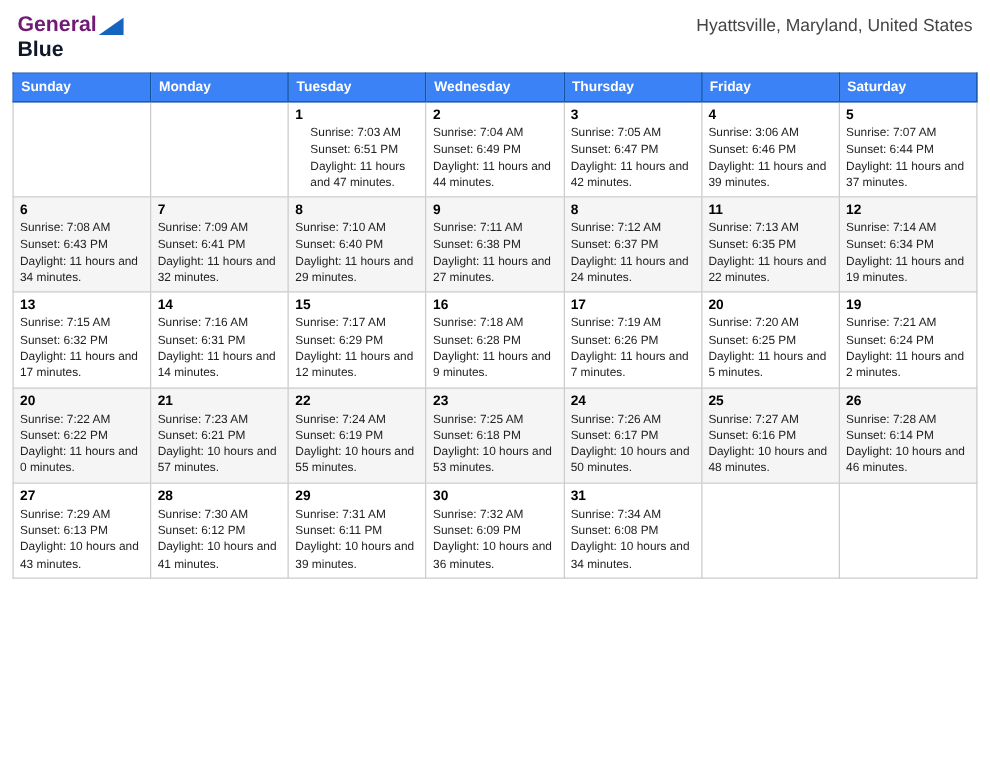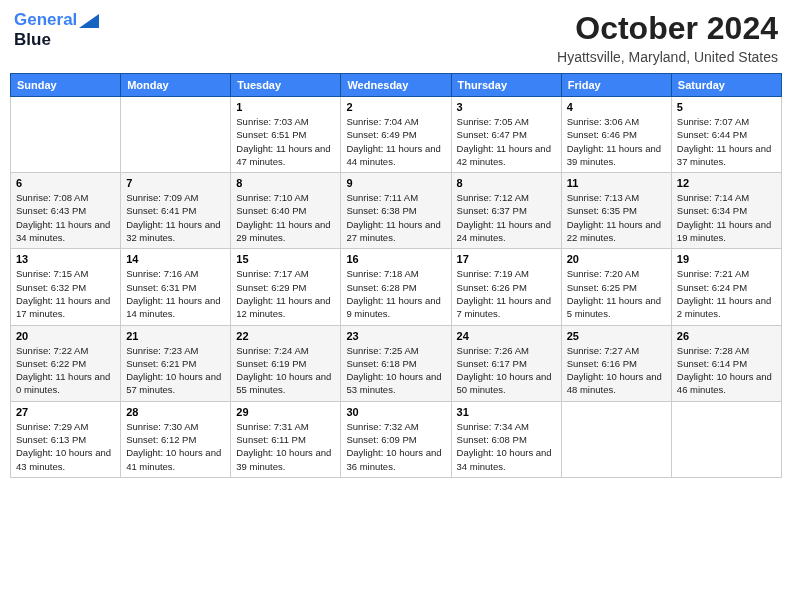--- a/index.html
+++ b/index.html
@@ -80,33 +80,32 @@
     }
   </style>
 </head>
 <body>
 
 <div class="header">
   <div class="logo">
     <div class="logo-row">
       <div>
         <div class="logo-row">
-          <span style="font-size:17px;font-weight:bold;color:#3b82f6;">General</span>
+          <span style="font-size:17px;font-weight:bold;color:#701a75;">General</span>
           <svg width="20" height="14" viewBox="0 0 20 14" style="margin-left:2px;margin-top:2px;">
             <polygon points="0,14 20,0 20,14" fill="#1565c0"></polygon>
           </svg>
         </div>
         <div>
           <span style="font-size:17px;font-weight:bold;color:#0f172a;text-align:right;">Blue</span>
         </div>
       </div>
     </div>
   </div>
   <div class="title-section">
-    <div class="month-title">October 2024</div>
     <div class="location-title">Hyattsville, Maryland, United States</div>
   </div>
 </div>
 
 <table class="calendar">
   <thead>
     <tr>
     <th>Sunday</th>
         <th>Monday</th>
         <th>Tuesday</th>
@@ -115,21 +114,21 @@
         <th>Friday</th>
         <th>Saturday</th>
       </tr>
   </thead>
   <tbody id="calendar-body">
   <tr>
         <td class="empty-cell"></td>
         <td class="empty-cell"></td>
         <td>
           <span class="day-number">1</span>
-          <div class="day-info" style="white-space: pre-line;">Sunrise: 7:03 AM
+          <div class="day-info" style="white-space: pre-line; margin-left: 12px;">Sunrise: 7:03 AM
 Sunset: 6:51 PM
 Daylight: 11 hours and 47 minutes.</div>
         </td>
         <td>
           <span class="day-number">2</span>
           <div class="day-info" style="white-space: pre-line;">Sunrise: 7:04 AM
 Sunset: 6:49 PM
 Daylight: 11 hours and 44 minutes.</div>
         </td>
         <td>

